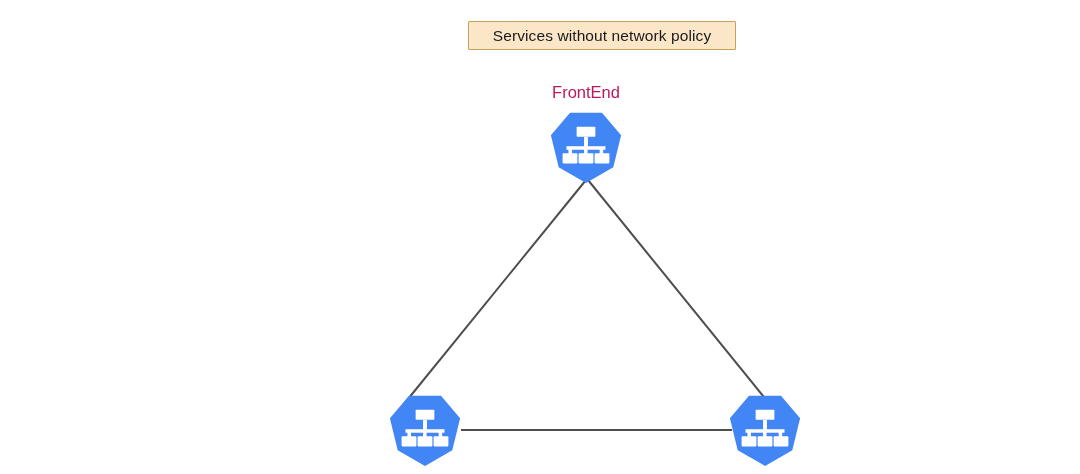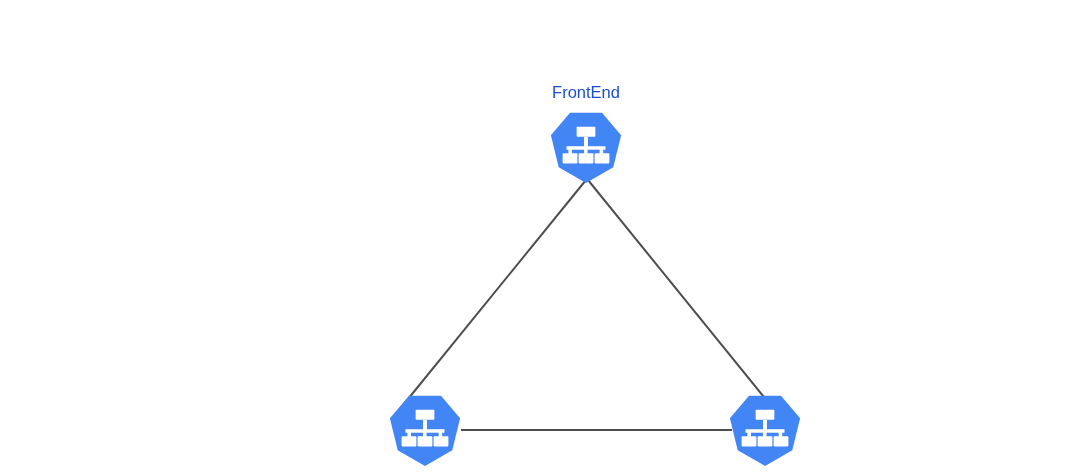--- a/index.html
+++ b/index.html
@@ -65,30 +65,33 @@
     width: 78px;
     height: 78px;
     transform: translate(-50%, -50%);
   }
   .node svg { display: block; width: 78px; height: 78px; }
 
   .node-label {
     position: absolute;
     transform: translate(-50%, 0);
     font-size: 16.5px;
-    color: #1d4ed8;
+    color: #be185d;
     white-space: nowrap;
     line-height: 1;
   }
 </style>
 </head>
 <body>
 
 <div id="canvas">
 
+  <div class="title-box">
+    <span class="title-text">Services without network policy</span>
+  </div>
 
   <svg id="edge-layer" viewBox="0 0 1080 474" xmlns="http://www.w3.org/2000/svg">
     <line x1="586" y1="180" x2="404" y2="404"></line>
     <line x1="588" y1="180" x2="768" y2="402"></line>
     <line x1="461" y1="430" x2="732" y2="430"></line>
   </svg>
 
   <div class="node-label" style="left:586px; top:84px;">FrontEnd</div>
 
   <div class="node" style="left:586px; top:147px;">

